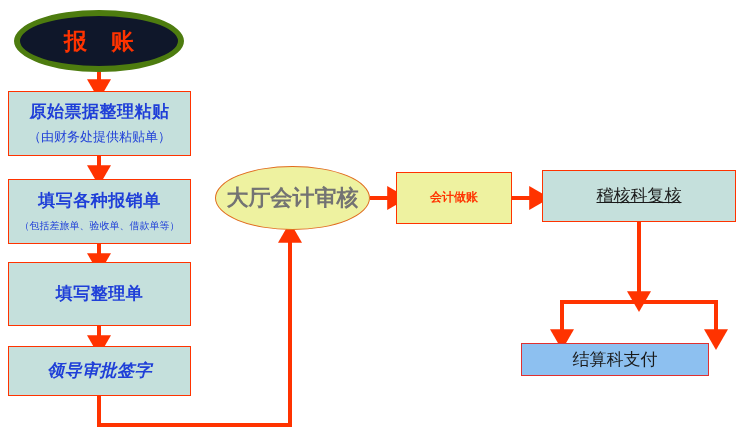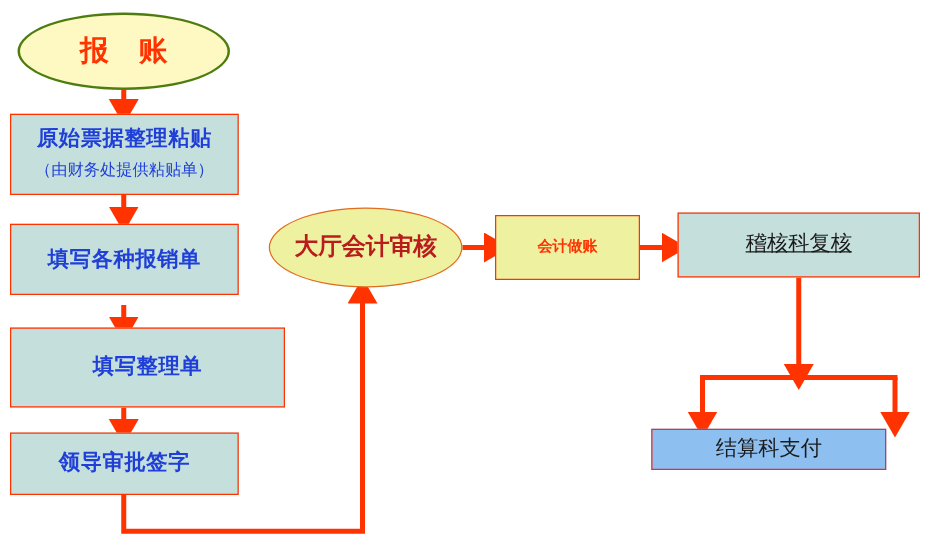--- a/index.html
+++ b/index.html
@@ -23,22 +23,22 @@
     display: flex;
     flex-direction: column;
     align-items: center;
     justify-content: center;
     text-align: center;
     line-height: 1.15;
   }
   
   .ellipse-start {
     border-radius: 50%;
-    background: #fef9c3;
-    border: 2px solid #4d7c0f;
+    background: #0f172a;
+    border: 6px solid #4d7c0f;
   }
   .ellipse-start .title {
     color: #FF3300;
     font-weight: bold;
     font-size: 23px;
     letter-spacing: 8px;
     text-indent: 8px;
   }
   
   .box-blue {
@@ -60,23 +60,23 @@
   .box-blue .subtitle.tiny {
     font-size: 10px;
   }
   
   .ellipse-yellow {
     border-radius: 50%;
     background: #EEF2A0;
     border: 1.2px solid #E06C1E;
   }
   .ellipse-yellow .title {
-    color: #b91c1c;
+    color: #737373;
     font-weight: bold;
-    font-size: 19px;
+    font-size: 22px;
   }
   
   .box-yellow {
     background: #EEF2A0;
     border: 1.5px solid #FF3300;
   }
   .box-yellow .title {
     color: #FF3300;
     font-weight: bold;
     font-size: 12px;
@@ -148,29 +148,30 @@
 
   <div class="node ellipse-start" style="left:14px; top:10px; width:170px; height:62px;">
     <div class="title">报  账</div>
   </div>
 
   <div class="node box-blue" style="left:8px; top:91px; width:183px; height:65px;">
     <div class="title">原始票据整理粘贴</div>
     <div class="subtitle">（由财务处提供粘贴单）</div>
   </div>
 
-  <div class="node box-blue" style="left:8px; top:179px; width:183px; height:57px;font-family:Liberation Serif, serif;">
+  <div class="node box-blue" style="left:8px; top:179px; width:183px; height:65px;">
     <div class="title">填写各种报销单</div>
+    <div class="subtitle tiny">（包括差旅单、验收单、借款单等）</div>
   </div>
 
-  <div class="node box-blue" style="left:8px; top:262px; width:220px; height:64px;">
+  <div class="node box-blue" style="left:8px; top:262px; width:183px; height:64px;">
     <div class="title">填写整理单</div>
   </div>
 
-  <div class="node box-blue" style="left:8px; top:346px; width:183px; height:50px;">
+  <div class="node box-blue" style="left:8px; top:346px; width:183px; height:50px;font-style:italic;">
     <div class="title">领导审批签字</div>
   </div>
 
   <div class="node ellipse-yellow" style="left:215px; top:166px; width:155px; height:64px;">
     <div class="title">大厅会计审核</div>
   </div>
 
   <div class="node box-yellow" style="left:396px; top:172px; width:116px; height:52px;">
     <div class="title">会计做账</div>
   </div>

